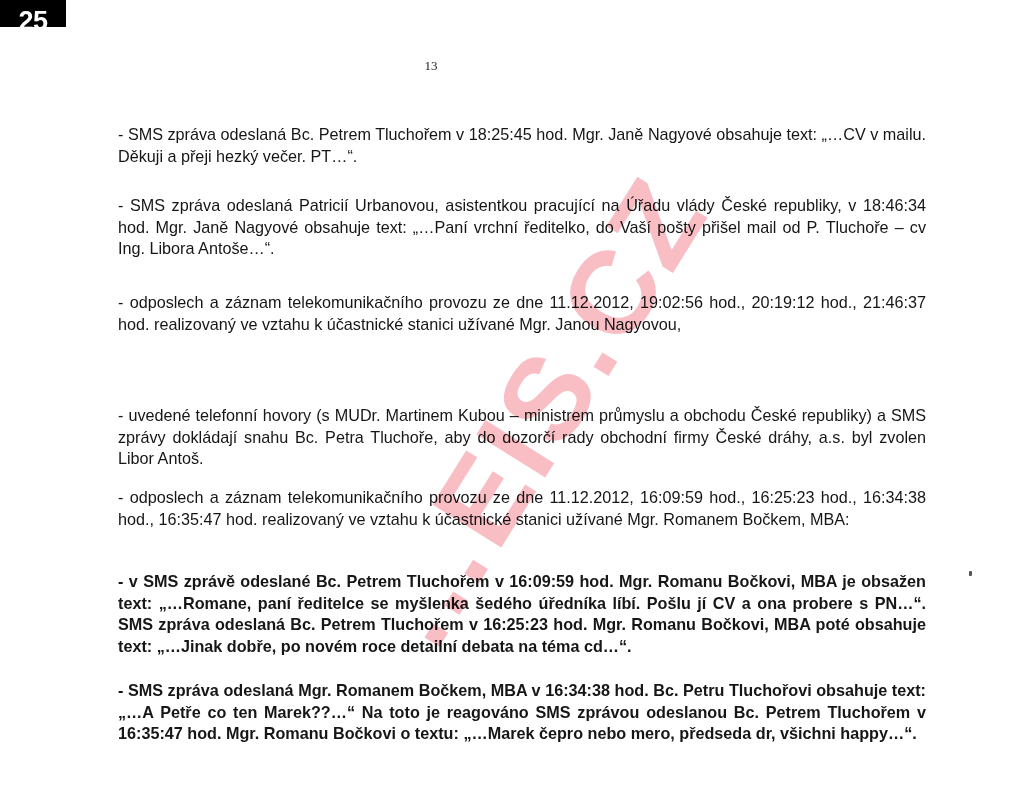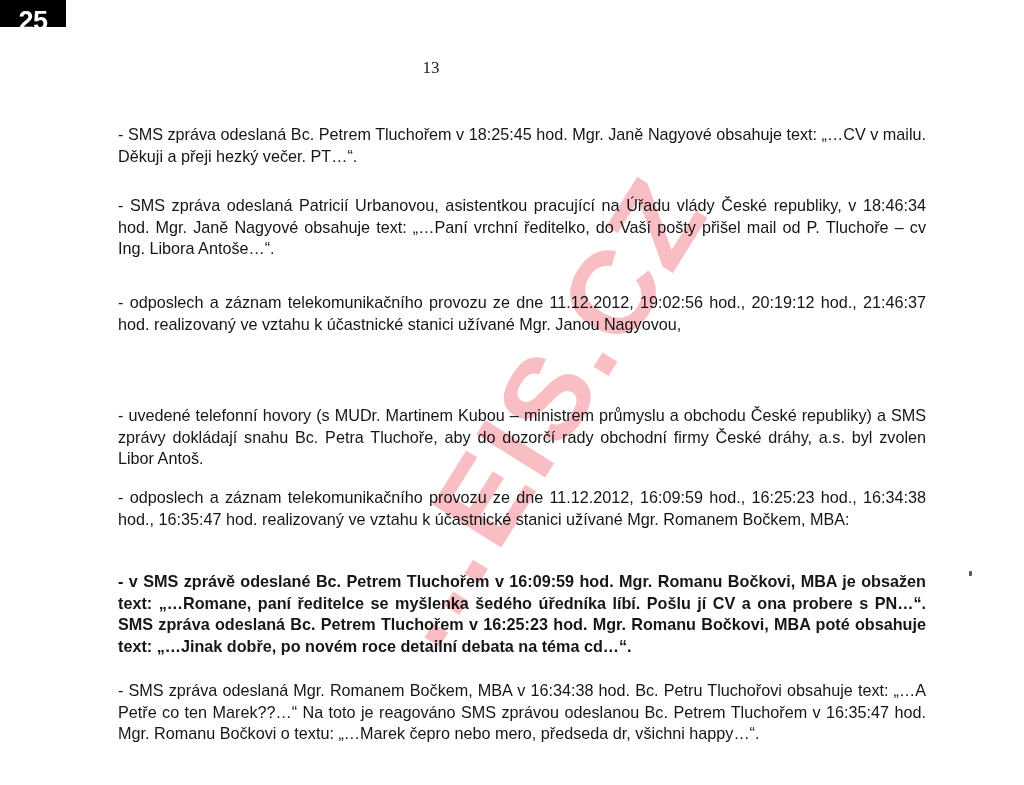--- a/index.html
+++ b/index.html
@@ -30,21 +30,21 @@
       text-align: center;
       letter-spacing: -0.5px;
     }
     .page-number {
       position: absolute;
       left: 0;
       width: 862px;
       top: 58px;
       text-align: center;
       font-family: "Liberation Serif", "DejaVu Serif", serif;
-      font-size: 17px;
+      font-size: 13px;
       color: #1a1a1a;
     }
     .content {
       position: absolute;
       left: 118px;
       top: 120px;
       width: 808px;
     }
     .para {
       position: absolute;
@@ -88,18 +88,18 @@
 
 <div class="page-number">13</div>
 
 <div class="content">
   <p class="para" style="top:4px;">- SMS zpráva odeslaná Bc. Petrem Tluchořem v 18:25:45 hod. Mgr. Janě Nagyové obsahuje text: „…CV v mailu. Děkuji a přeji hezký večer. PT…“.</p>
   <p class="para" style="top:75px;">- SMS zpráva odeslaná Patricií Urbanovou, asistentkou pracující na Úřadu vlády České republiky, v 18:46:34 hod. Mgr. Janě Nagyové obsahuje text: „…Paní vrchní ředitelko, do Vaší pošty přišel mail od P. Tluchoře – cv Ing. Libora Antoše…“.</p>
   <p class="para" style="top:172px;">- odposlech a záznam telekomunikačního provozu ze dne 11.12.2012, 19:02:56 hod., 20:19:12 hod., 21:46:37 hod. realizovaný ve vztahu k účastnické stanici užívané Mgr. Janou Nagyovou,</p>
   <p class="para" style="top:257px;margin-top:28px;">- uvedené telefonní hovory (s MUDr. Martinem Kubou – ministrem průmyslu a obchodu České republiky) a SMS zprávy dokládají snahu Bc. Petra Tluchoře, aby do dozorčí rady obchodní firmy České dráhy, a.s. byl zvolen Libor Antoš.</p>
   <p class="para" style="top:367px;">- odposlech a záznam telekomunikačního provozu ze dne 11.12.2012, 16:09:59 hod., 16:25:23 hod., 16:34:38 hod., 16:35:47 hod.  realizovaný ve vztahu k účastnické stanici užívané Mgr. Romanem Bočkem, MBA:</p>
   <p class="para" style="top:451px;font-weight:bold;">- v SMS zprávě odeslané Bc. Petrem Tluchořem v 16:09:59 hod.  Mgr. Romanu Bočkovi, MBA je obsažen text: „…Romane, paní ředitelce se myšlenka šedého úředníka líbí. Pošlu jí CV a ona probere s PN…“. SMS zpráva odeslaná Bc. Petrem Tluchořem v 16:25:23 hod. Mgr. Romanu Bočkovi, MBA poté obsahuje text: „…Jinak dobře, po novém roce detailní debata na téma cd…“.</p>
-  <p class="para" style="top:560px;">- SMS zpráva odeslaná Mgr. Romanem Bočkem, MBA v 16:34:38 hod. Bc. Petru Tluchořovi obsahuje text: „…A Petře co ten Marek??…“ Na toto je reagováno SMS zprávou odeslanou Bc. Petrem Tluchořem v 16:35:47 hod.  Mgr. Romanu Bočkovi o textu: „…Marek čepro nebo mero, předseda dr, všichni happy…“.</p>
+  <p class="para" style="top:560px;font-weight:bold;">- SMS zpráva odeslaná Mgr. Romanem Bočkem, MBA v 16:34:38 hod. Bc. Petru Tluchořovi obsahuje text: „…A Petře co ten Marek??…“ Na toto je reagováno SMS zprávou odeslanou Bc. Petrem Tluchořem v 16:35:47 hod.  Mgr. Romanu Bočkovi o textu: „…Marek čepro nebo mero, předseda dr, všichni happy…“.</p>
 </div>
 
 <div class="stray-mark"></div>
 
 <div class="watermark">…EIS.CZ</div>
 
 </body></html>

